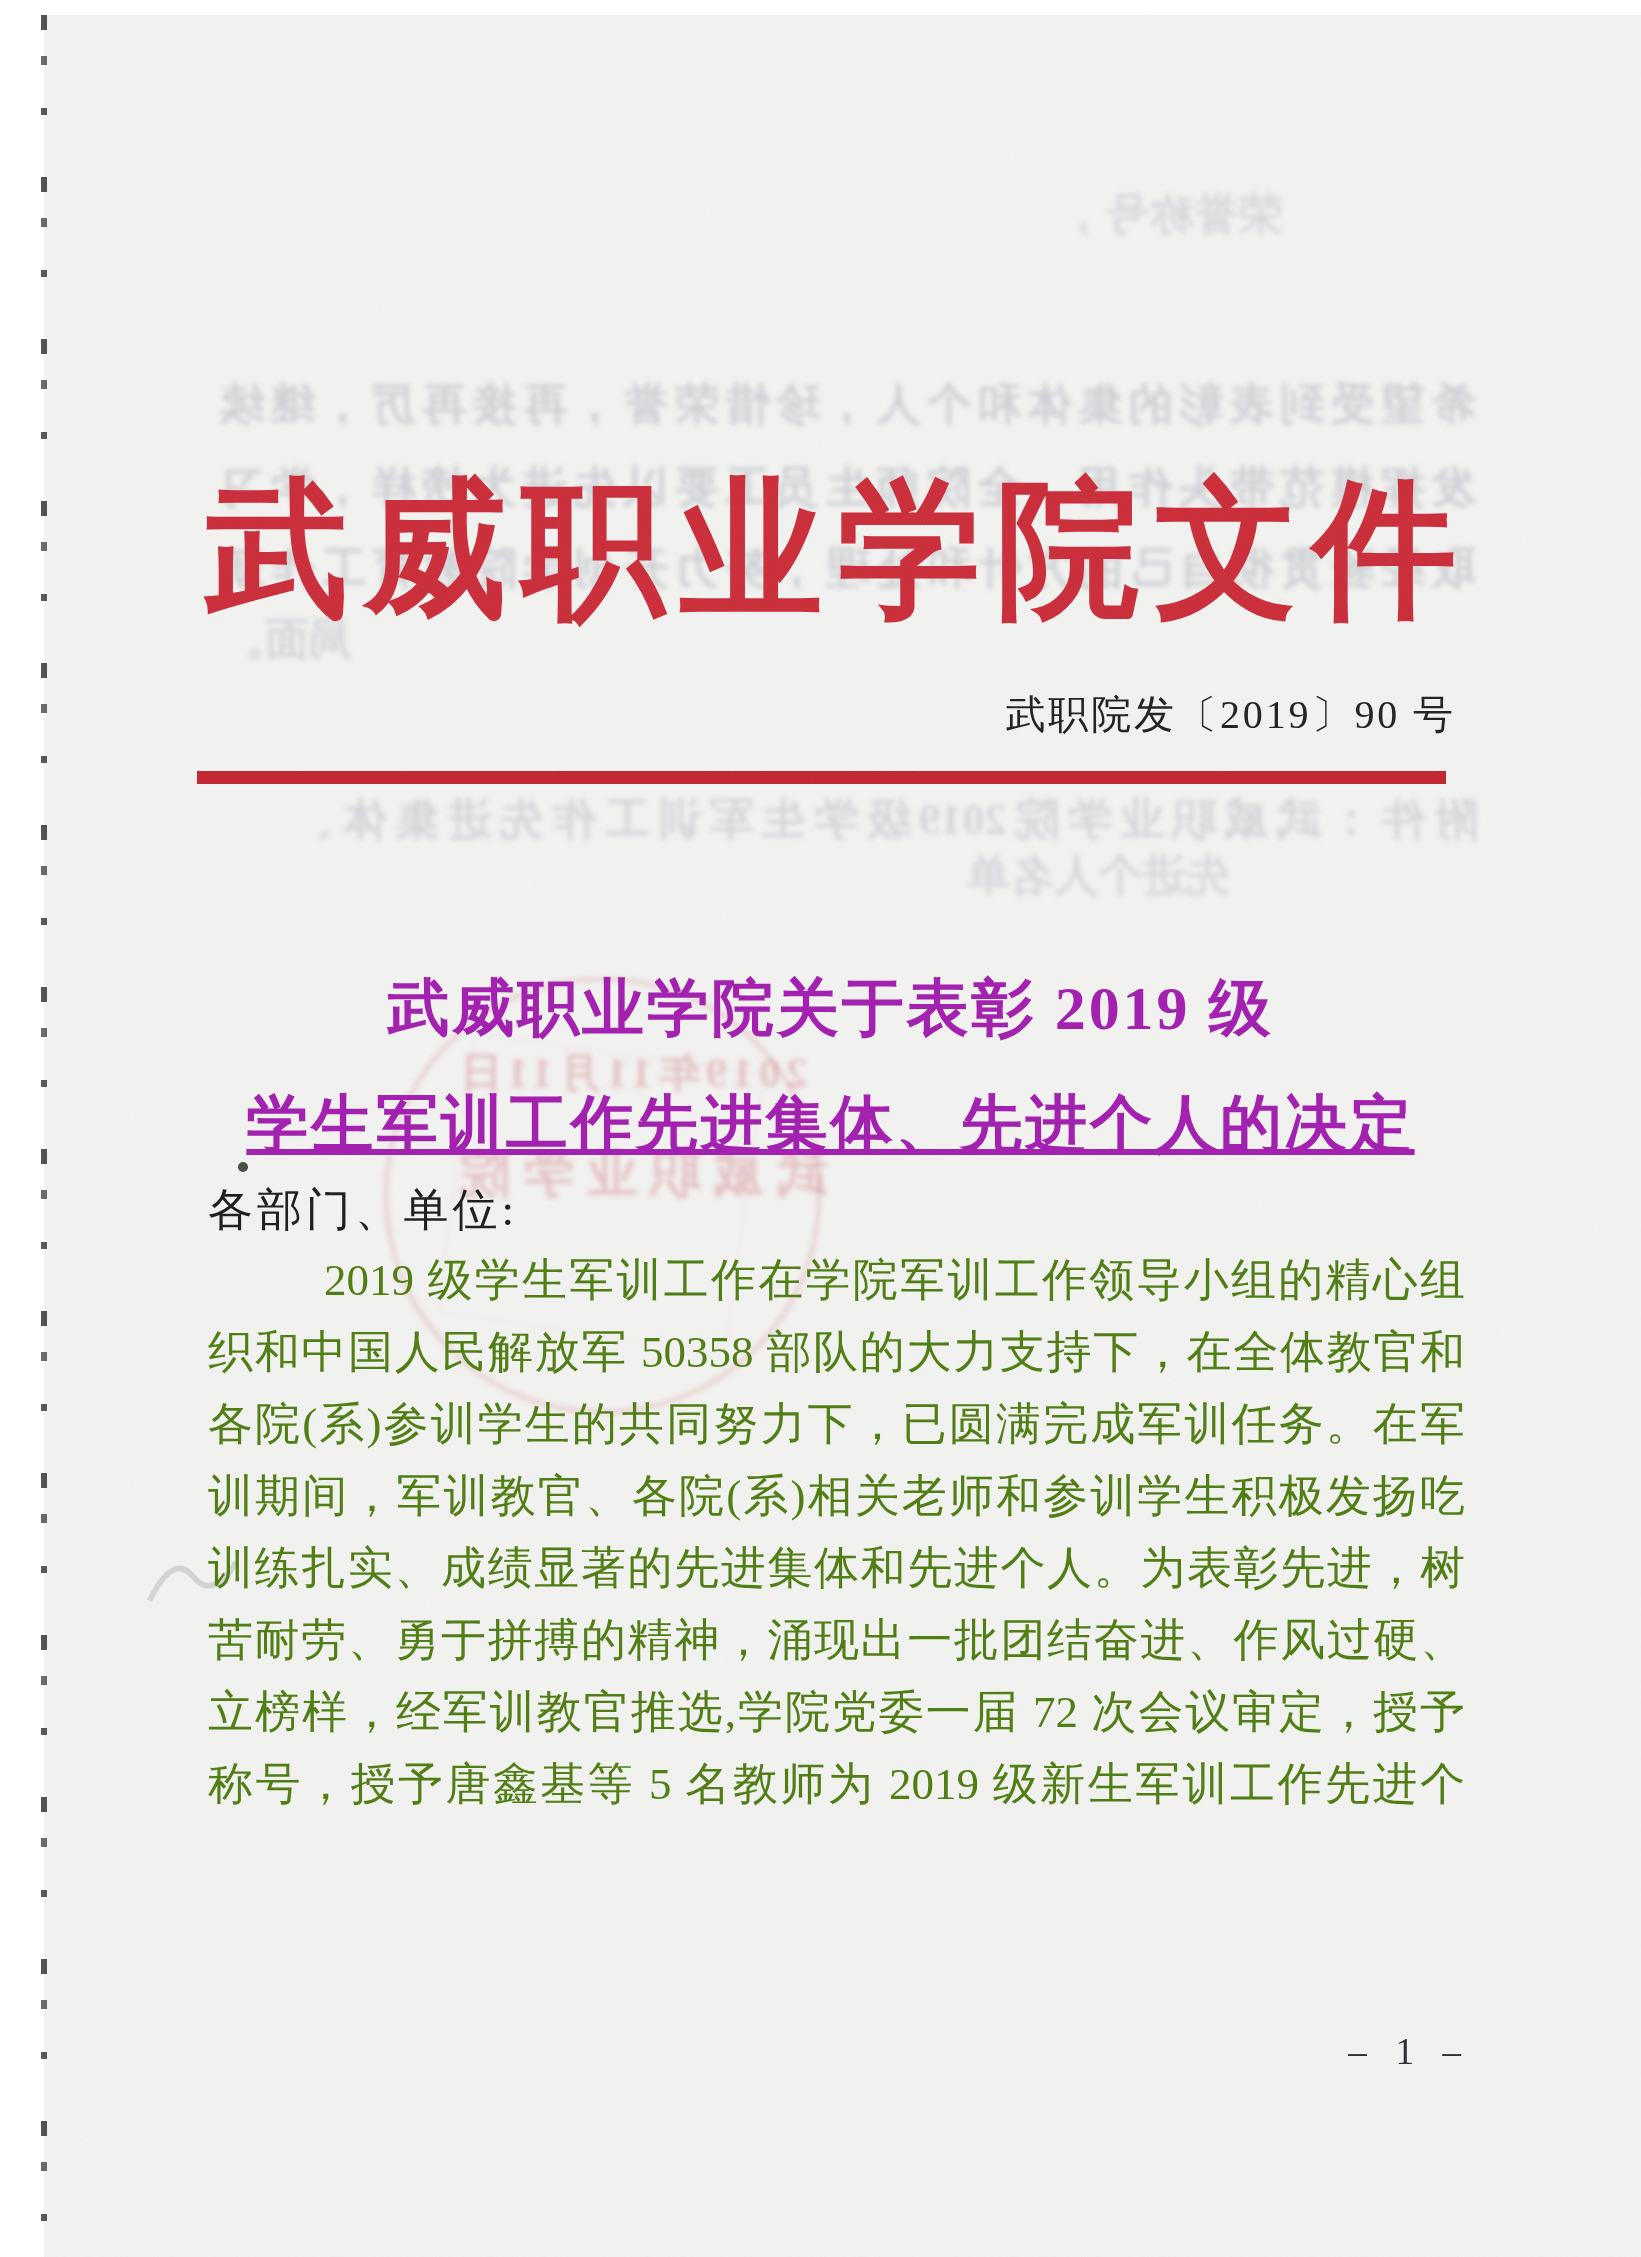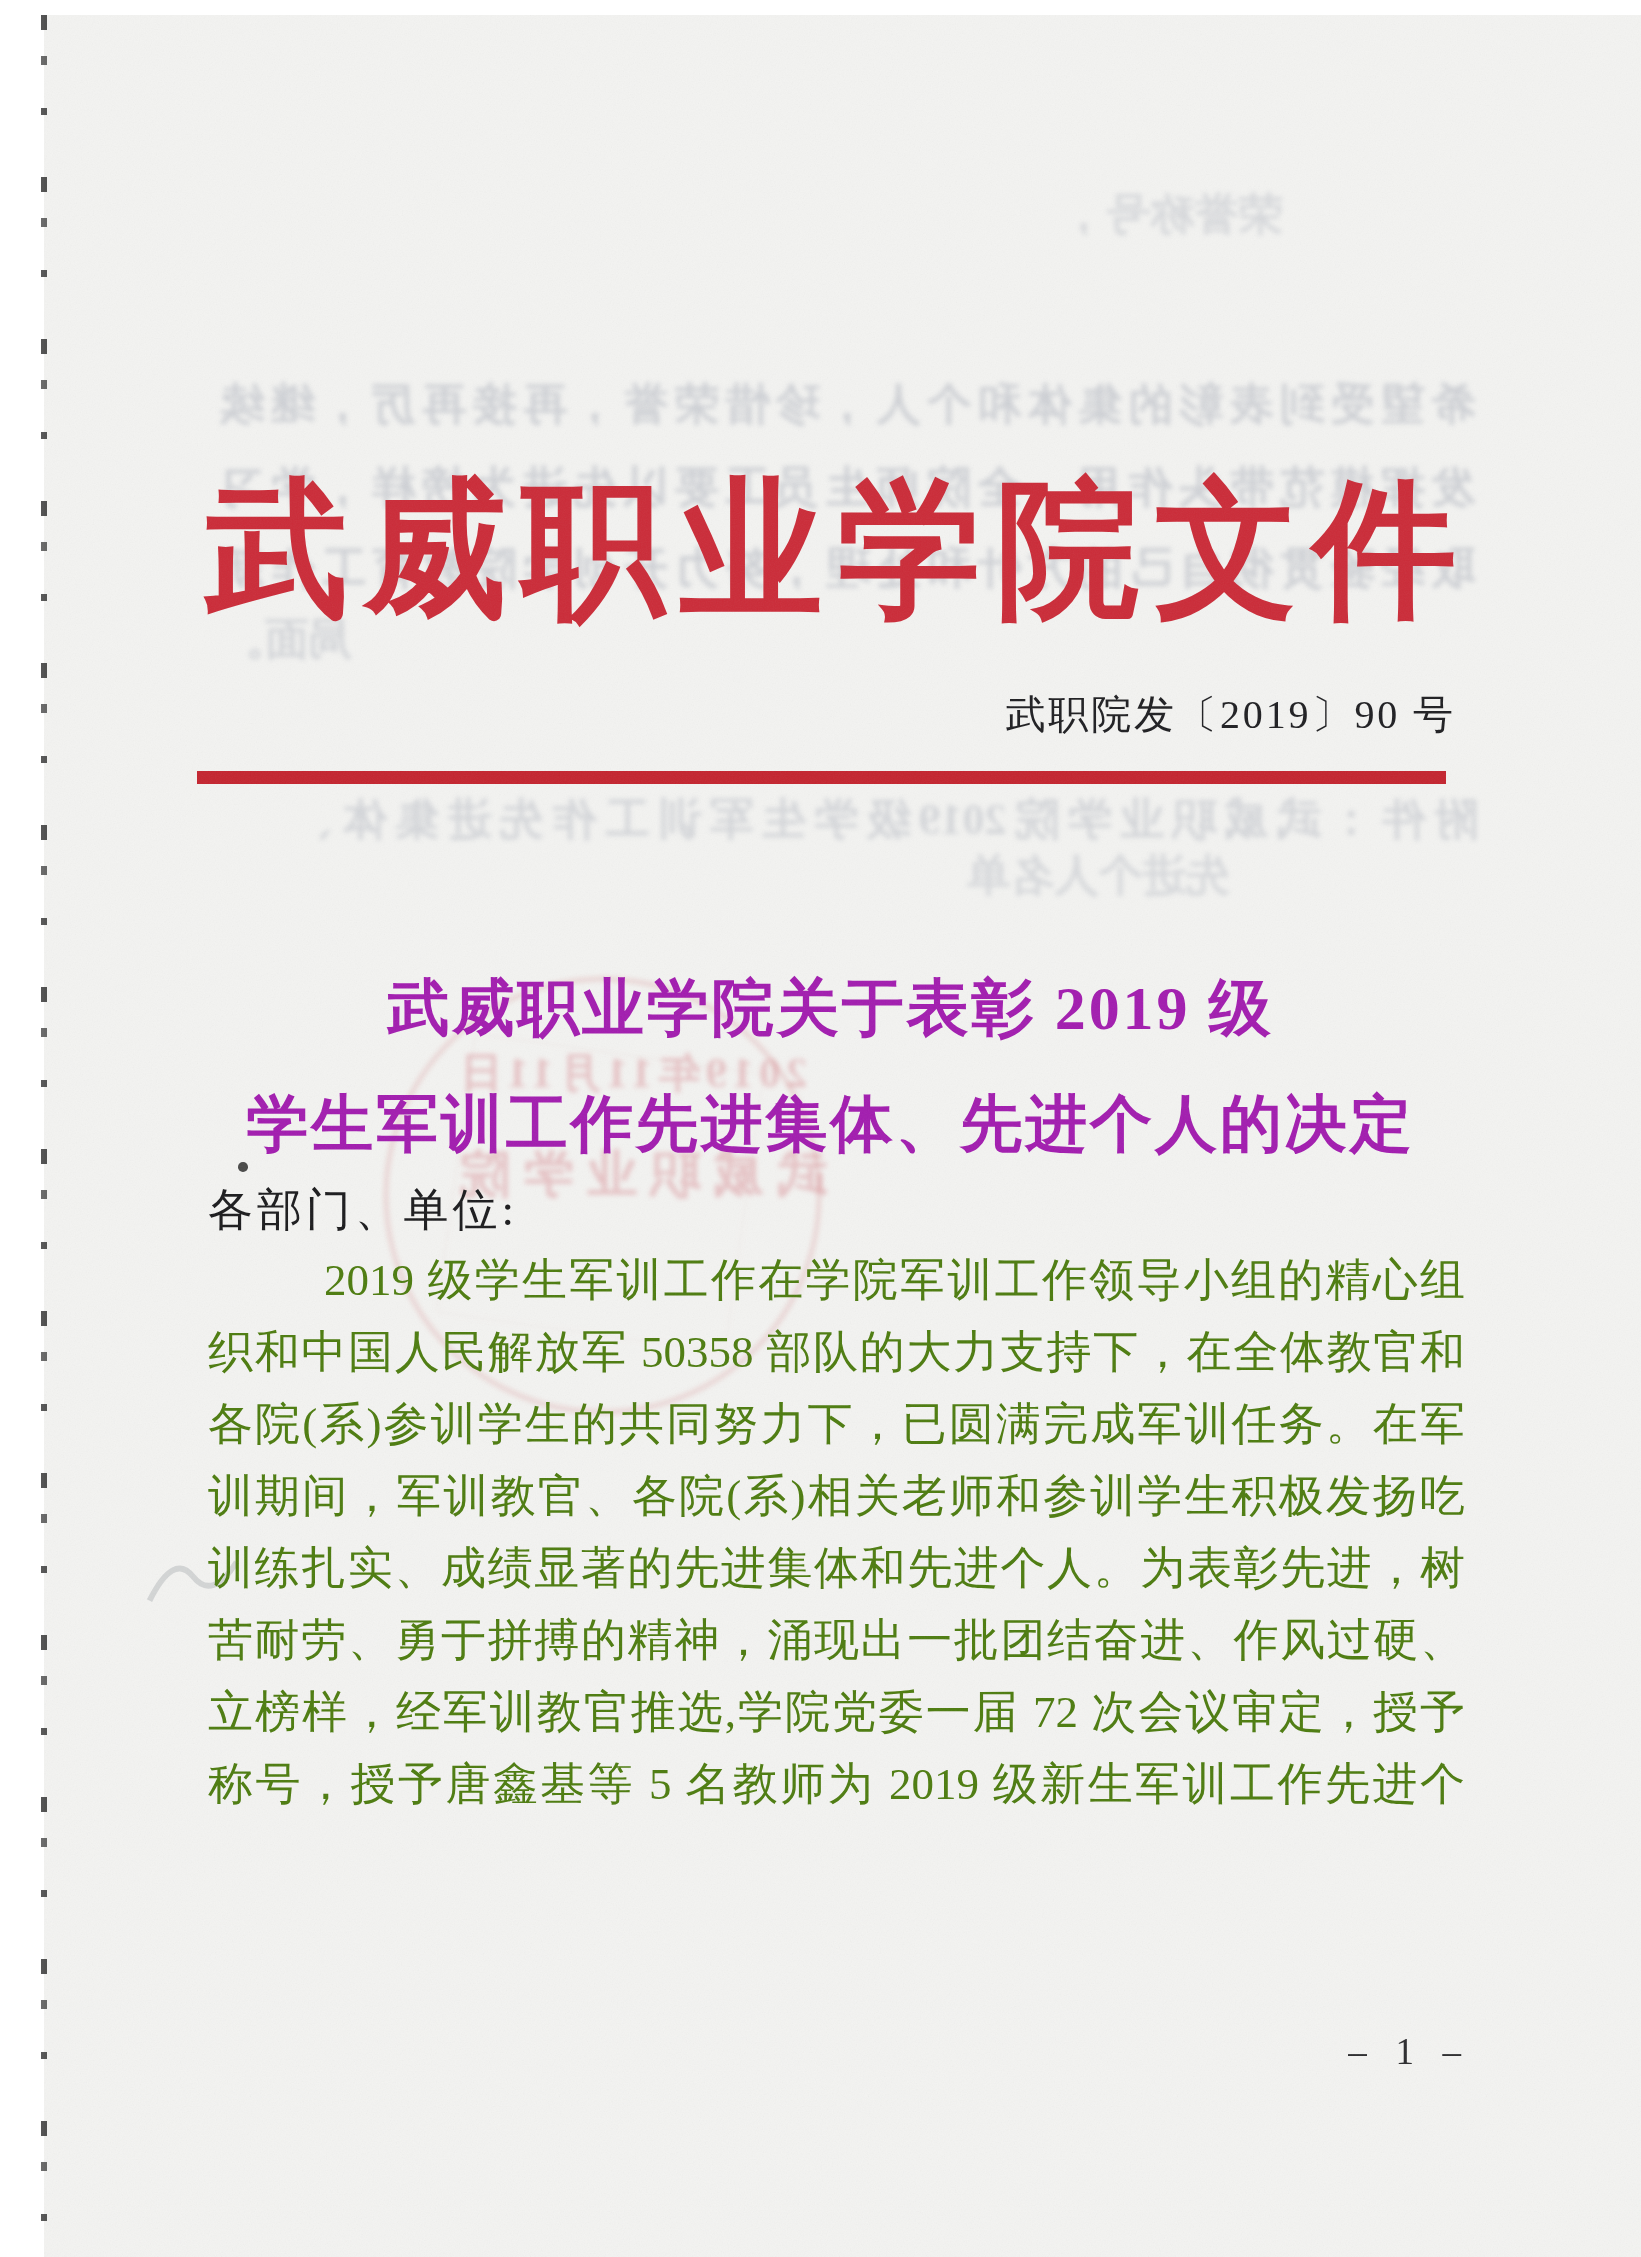--- a/index.html
+++ b/index.html
@@ -39,21 +39,21 @@
     background:#c4242f;
   }
 
   
   .doc-title{
     position:absolute;left:174px;width:1313px;text-align:center;
     font-size:62px;font-weight:bold;color:#a21caf;letter-spacing:2.9px;
     white-space:nowrap;
   }
   .doc-title.t1{top:915px;}
-  .doc-title.t2{top:1031px;}
+  .doc-title.t2{top:1031px;text-decoration:underline;}
 
   
   .salutation{
     position:absolute;left:208px;top:1180px;width:869px;
     font-size:45px;color:#1b1b1d;letter-spacing:3.9px;
   }
   .body-block{position:absolute;left:208px;top:1244px;width:1257px;}
   .body-line{
     width:1257px;height:72px;line-height:72px;font-size:45px;color:#4d7c0f;
     text-align:justify;text-align-last:justify;white-space:nowrap;

